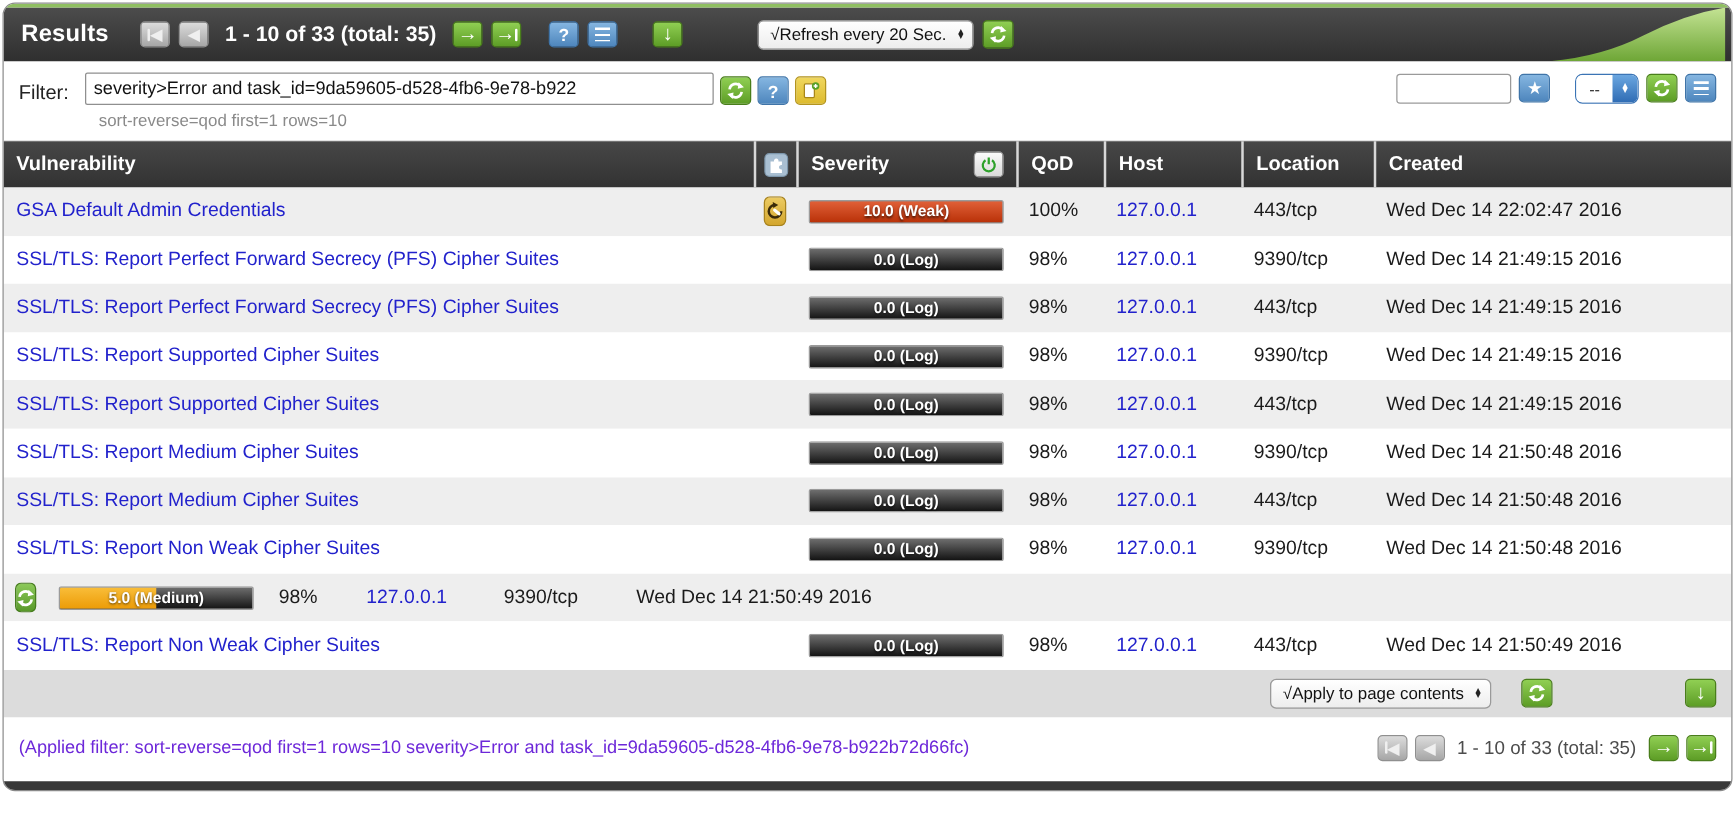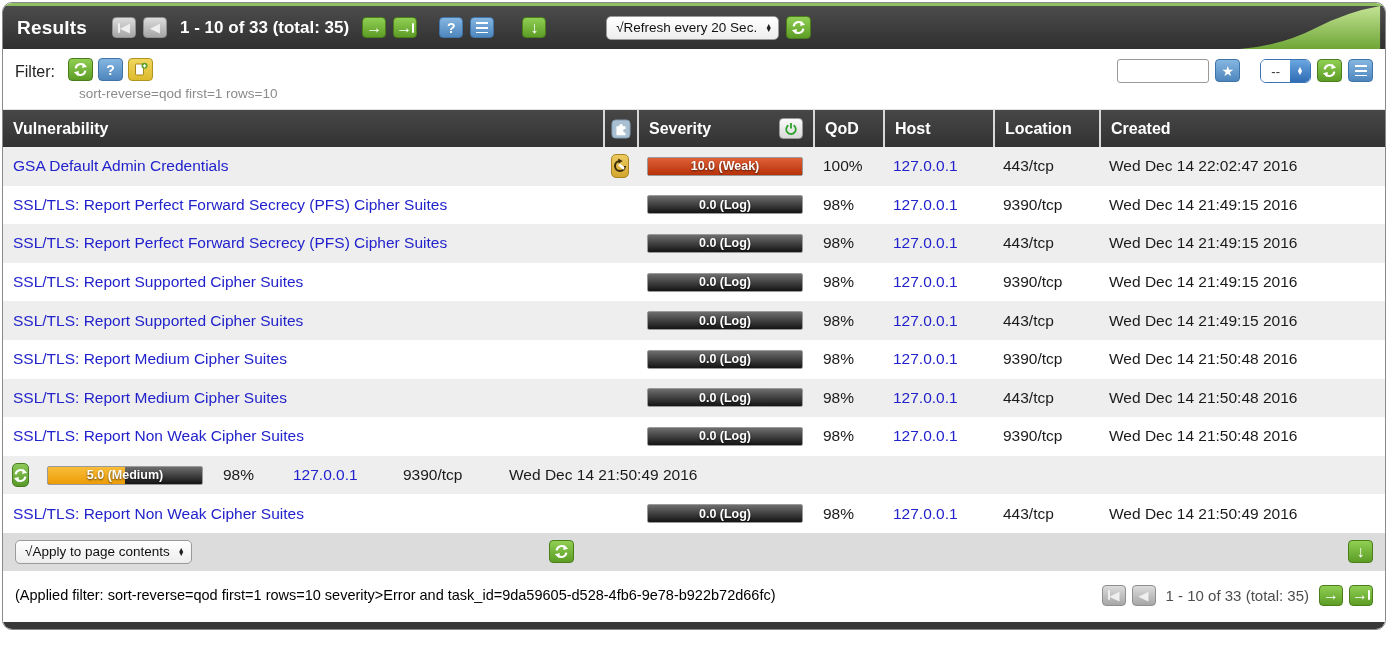--- a/index.html
+++ b/index.html
@@ -65,26 +65,26 @@
   .sev-high{ background:linear-gradient(#e06038,#b93108); }
   .sev-medium{ background:linear-gradient(#f9bd39,#ec9c07); }
   .sev-log{ background:transparent; }
   .sevlabel{ position:absolute; inset:0; display:flex; align-items:center; justify-content:center; color:#fff; font-weight:bold; font-size:12.5px; text-shadow:0 1px 2px rgba(0,0,0,.65); }
 
   .sol-icon{ width:25px; height:24px; border-radius:5px; display:inline-flex; align-items:center; justify-content:center; }
   .sol-workaround{ background:linear-gradient(#eccb62,#d3a62e); border:1px solid #a8831e; }
   .sol-mitigation{ background:linear-gradient(#8cc95a,#59992a); border:1px solid #477d1f; }
 
   
-  .table-footer{ display:flex; align-items:center; justify-content:space-between; gap:24px; background:#dcdcdc; height:38px; padding:0 12px; }
+  .table-footer{ display:flex; align-items:center; justify-content:flex-end; gap:24px; background:#dcdcdc; height:38px; padding:0 12px; }
   .dl-spacer{ width:58px; }
 
   
   .bottom{ display:flex; align-items:center; padding:14px 12px 16px 12px; background:#fff; }
-  .applied{ color:#000000; font-size:14.5px; }
+  .applied{ color:#6d28d9; font-size:14.5px; }
   .bottom-pg{ margin-left:auto; display:flex; align-items:center; gap:6px; }
   .pg-range-bottom{ color:#4d4d4d; font-size:15px; white-space:nowrap; margin:0 4px; }
   .bottom-edge{ height:7px; background:#383838; }
 </style>
 </head>
 <body>
 
 <div class="panel">
 
   <div class="topbar">
@@ -138,20 +138,21 @@
         <path d="M11.5 8 A4.6 4.6 0 0 1 3.4 10.4" fill="none" stroke="#fff" stroke-width="2"></path>
         <polygon points="4.8,13.2 0.8,9.6 5.4,8.4" fill="#fff"></polygon>
       </svg>
     </span>
   </div>
 
   <div class="filterbar">
     <div>
       <div class="filter-row1">
         <span class="filter-label">Filter:</span>
+        <input class="filter-input" value="severity&gt;Error and task_id=9da59605-d528-4fb6-9e78-b922" style="">
         <span class="btn btn-green icon-btn">
           <svg width="15" height="15" viewBox="0 0 14 14">
             <path d="M2.5 6 A4.6 4.6 0 0 1 10.6 3.6" fill="none" stroke="#fff" stroke-width="2"></path>
             <polygon points="9.2,0.8 13.2,4.4 8.6,5.6" fill="#fff"></polygon>
             <path d="M11.5 8 A4.6 4.6 0 0 1 3.4 10.4" fill="none" stroke="#fff" stroke-width="2"></path>
             <polygon points="4.8,13.2 0.8,9.6 5.4,8.4" fill="#fff"></polygon>
           </svg>
         </span>
         <span class="btn btn-blue icon-btn">
             <span style="font-size:14px;">?</span>

